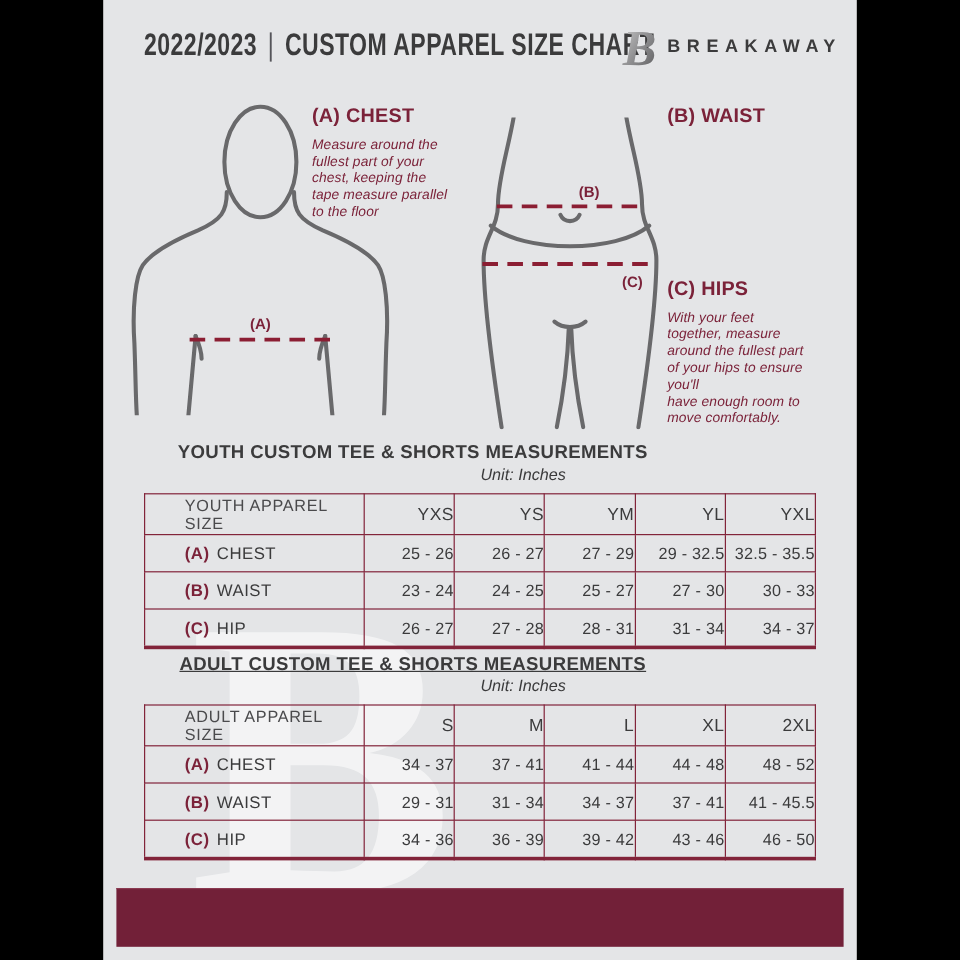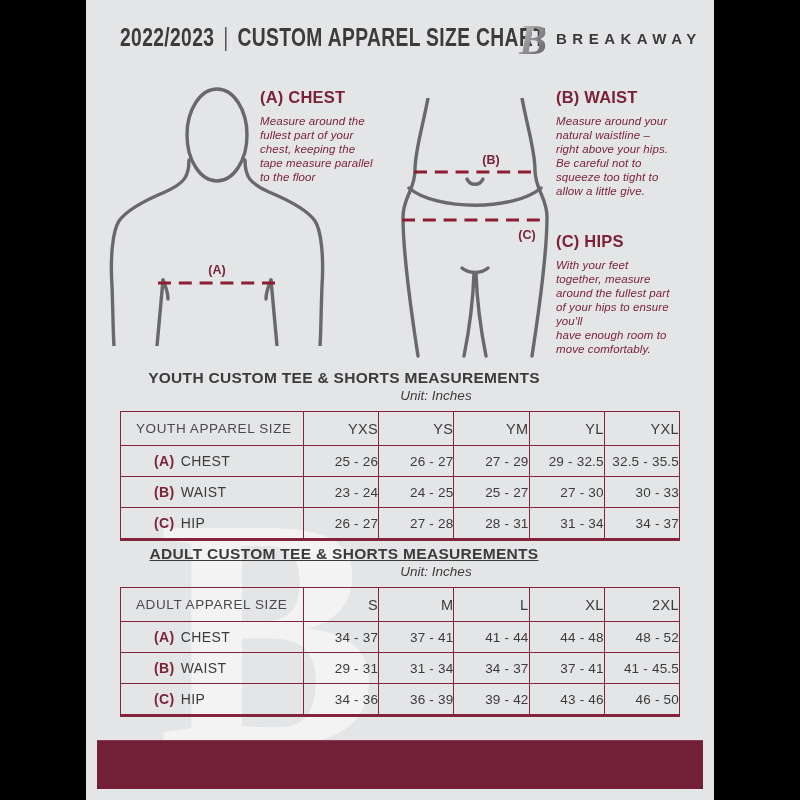--- a/index.html
+++ b/index.html
@@ -62,21 +62,21 @@
     position:absolute; left:34px; width:560px; z-index:1;
     border-collapse:collapse; table-layout:fixed;
     border:1.6px solid #82243A; border-bottom:3px solid #82243A;
   }
   .youth-table { top:411px; } .adult-table { top:587px; }
   .size-table col.col-label { width:183px; }
   .size-table th, .size-table td { border:1.6px solid #82243A; padding:0; }
   .size-table thead th { height:33px; }
   .size-table tbody td { height:30px; }
   th.hdr-label {
-    text-align:left; padding-left:15px; font-size:13.5px; font-weight:400;
+    text-align:left; padding-left:33px; font-size:13.5px; font-weight:400;
     letter-spacing:0.6px; color:#4A4A4C;
   }
   th.hdr-size { text-align:right; font-size:14.5px; font-weight:400; color:#3B3B3C; letter-spacing:0.4px; }
   td.row-label { text-align:left; padding-left:33px; font-size:14px; color:#3B3B3C; letter-spacing:0.4px; }
   td.row-label .marker { color:#7B2239; font-weight:700; margin-right:6px; }
   td.val { text-align:right; font-size:13.5px; color:#3B3B3C; letter-spacing:0.2px; }
   
   .footer-bar {
     position:absolute; left:11px; top:740px; width:606px; height:48px;
     background:#722038; z-index:1; border-top:1px solid #8A3A51;
@@ -141,26 +141,20 @@
   <div class="guide-block guide-chest">
     <div class="guide-head">(A) CHEST</div>
     <div class="guide-body">Measure around the
 fullest part of your
 chest, keeping the
 tape measure parallel
 to the floor</div>
   </div>
   <div class="guide-block guide-waist">
     <div class="guide-head">(B) WAIST</div>
-    <div class="guide-body">Measure around your
-natural waistline –
-right above your hips.
-Be careful not to
-squeeze too tight to
-allow a little give.</div>
   </div>
   <div class="guide-block guide-hips">
     <div class="guide-head">(C) HIPS</div>
     <div class="guide-body">With your feet
 together, measure
 around the fullest part
 of your hips to ensure
 you'll
 have enough room to
 move comfortably.</div>

